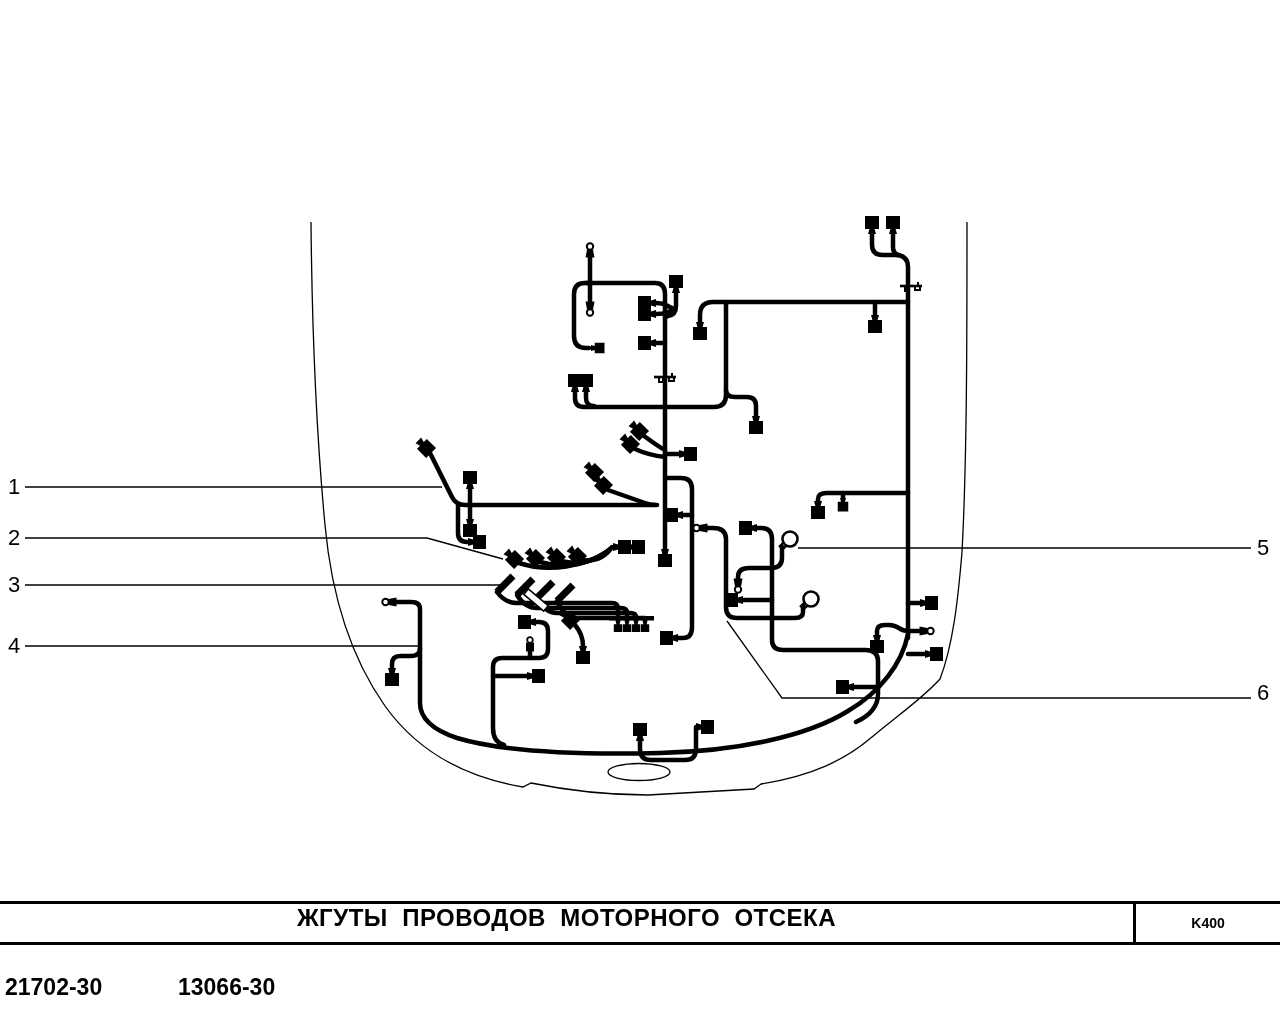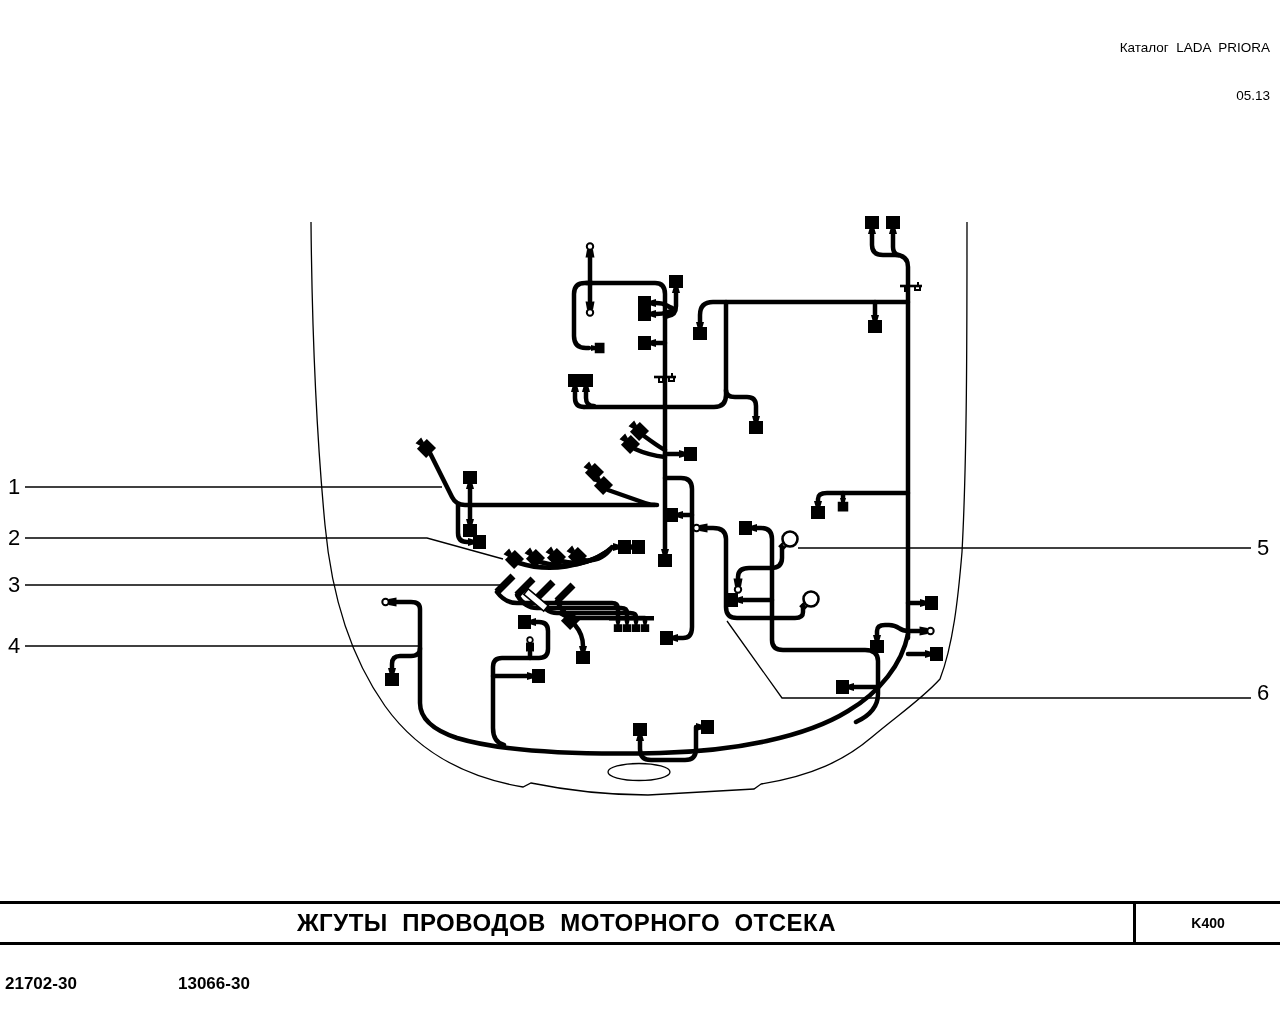--- a/index.html
+++ b/index.html
@@ -7,39 +7,35 @@
         font-family:"Liberation Sans", sans-serif;color:#000;}
   .header{position:absolute;top:8px;right:10px;text-align:right;font-size:13.5px;
           line-height:16px;white-space:pre;}
   .diagram-svg{position:absolute;left:0;top:0;}
   .w{fill:none;stroke:#000;stroke-width:4.5;stroke-linecap:round;stroke-linejoin:round;}
   .b{fill:none;stroke:#000;stroke-width:7;stroke-linecap:butt;}
   .t{fill:none;stroke:#000;stroke-width:1.3px;}
   .callout-num{font-family:"Liberation Sans",sans-serif;font-size:22px;fill:#000;}
   .title-bar{position:absolute;left:0;top:901px;width:1280px;height:44px;box-sizing:border-box;
              border-top:3px solid #000;border-bottom:3px solid #000;display:flex;align-items:stretch;}
-  .title-cell{flex:1;display:flex;align-items:center;justify-content:center;border-radius:18px;}
+  .title-cell{flex:1;display:flex;align-items:flex-start;justify-content:center;border-radius:18px;}
   .title-text{font-size:24px;font-weight:bold;white-space:pre;letter-spacing:.5px;}
   .bar-divider{width:3px;background:#000;}
   .code-cell{width:144px;display:flex;align-items:center;justify-content:center;}
   .code-text{font-size:14px;font-weight:bold;}
   .parts{position:absolute;left:0;top:974px;width:1280px;height:24px;}
-  .part-no{position:absolute;font-size:17px;font-weight:bold;}
+  .part-no{position:absolute;font-size:23px;font-weight:bold;}
   .part-no.p0{left:5px;}
   .part-no.p1{left:178px;}
 </style>
 </head>
 <body>
 
 <div class="page">
 
-  <div class="header">
-    <div>Каталог  LADA  PRIORA</div>
-    <div>05.13</div>
-  </div>
 
   <svg class="diagram-svg" width="1280" height="1021" viewBox="0 0 1280 1021">
     <defs>
       <g id="conn">
           <path d="M -4,-8 L 4,-8 L 2.6,-3 L -2.6,-3 Z M -7,-3 h14 v13 h-14 z"></path>
         </g>
       <g id="ring">
           <circle cx="0" cy="-5.5" r="3.2" fill="#fff" stroke="#000" stroke-width="2"></circle>
           <path d="M -3,-2.5 h6 l1.5,8 h-9 z"></path>
         </g>

